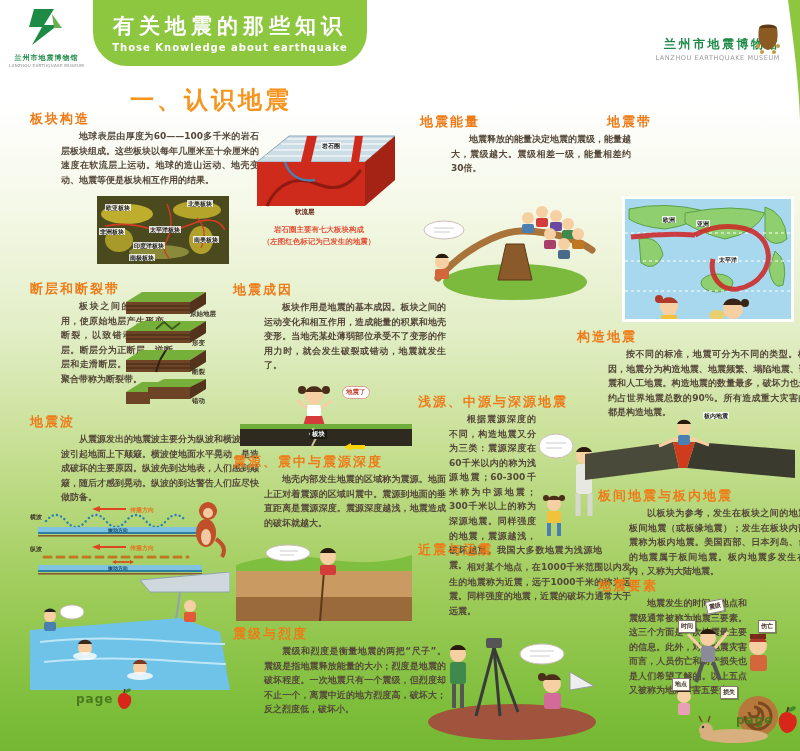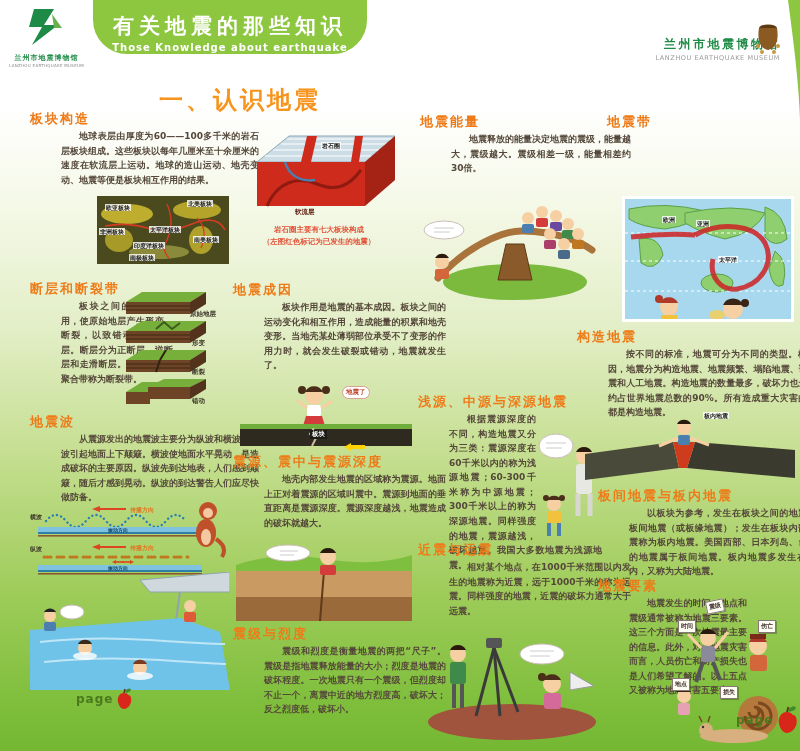--- a/index.html
+++ b/index.html
@@ -9,29 +9,29 @@
   .abs{position:absolute;}
   .sec-title{font-size:13px;font-weight:bold;color:#ee7b18;letter-spacing:2px;white-space:nowrap;}
   .sec-body{font-size:9px;line-height:1.62;color:#55483a;text-align:justify;text-indent:2em;font-weight:bold;margin-left:31px;}
   .cap{font-size:7.5px;color:#e2543a;text-align:center;line-height:1.6;font-weight:bold;}
   .tlabel{font-size:6.5px;color:#3c3428;font-weight:bold;white-space:nowrap;}
   .mlabel{position:absolute;font-size:6px;line-height:1.2;padding:0 1px;background:rgba(255,255,255,.82);color:#222;white-space:nowrap;font-weight:bold;}
   .bubble{position:absolute;background:#fff;border:1px solid #d8a090;border-radius:7px;font-size:6.5px;color:#c2452e;padding:1px 3px;font-weight:bold;white-space:nowrap;}
   .sign{position:absolute;background:#fdfdf2;border:1px solid #877;color:#433;font-size:6px;font-weight:bold;padding:1px 2px;white-space:nowrap;box-shadow:1px 1px 0 rgba(0,0,0,.25);}
   .glabel{position:absolute;background:#1c1c14;color:#fff;font-size:6.5px;padding:0 2px;font-weight:bold;white-space:nowrap;}
   .page-lbl{font-size:12px;font-weight:bold;color:#4a7a1e;letter-spacing:1px;}
-  .banner{position:absolute;left:93px;top:0;width:274px;height:54px;background:#8dc63f;border-radius:0 0 34px 34px;text-align:center;}
+  .banner{position:absolute;left:93px;top:0;width:274px;height:66px;background:#8dc63f;border-radius:0 0 34px 34px;text-align:center;}
   .banner-t{color:#fff;font-size:21px;font-weight:bold;letter-spacing:5px;margin-top:12px;}
   .banner-s{color:#fff;font-size:10px;font-weight:bold;letter-spacing:1px;margin-top:2px;}
   .logo-card{position:absolute;left:0;top:0;width:93px;height:78px;background:#fff;border-radius:0 0 26px 0;text-align:center;}
   .logo-name{color:#1d8a45;font-size:7px;font-weight:bold;letter-spacing:1px;margin-top:1px;}
   .logo-name-en{color:#888;font-size:4px;letter-spacing:.3px;}
   .museum-name{color:#1d8a45;font-size:12px;font-weight:bold;letter-spacing:2.5px;}
   .museum-name-en{color:#9a9a9a;font-size:6.5px;letter-spacing:.6px;margin-top:1px;}
-  .main-title{position:absolute;left:130px;top:84px;width:220px;text-align:center;font-size:24px;font-weight:bold;color:#f7941d;letter-spacing:3px;}
+  .main-title{position:absolute;left:130px;top:84px;width:220px;text-align:left;font-size:24px;font-weight:bold;color:#f7941d;letter-spacing:3px;}
   .arrow-l{width:0;height:0;border-top:4px solid transparent;border-bottom:4px solid transparent;border-right:7px solid #ffd400;display:inline-block;vertical-align:middle;}
   .arrow-bar{display:inline-block;width:14px;height:4px;background:#ffd400;vertical-align:middle;}
 </style>
 </head>
 <body>
 
 <div class="poster">
 
   <div class="logo-card">
     <svg width="46" height="42" style="margin-top:6px">

